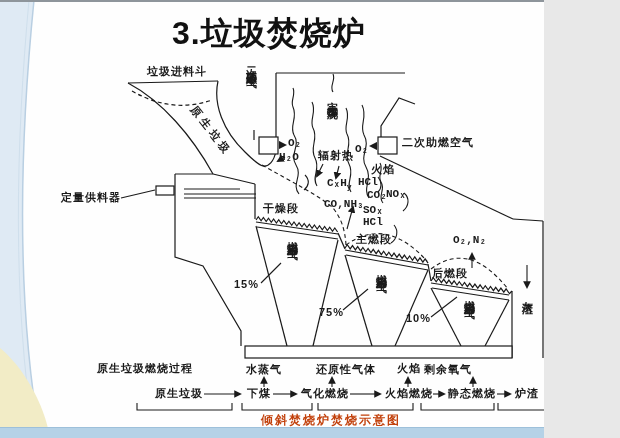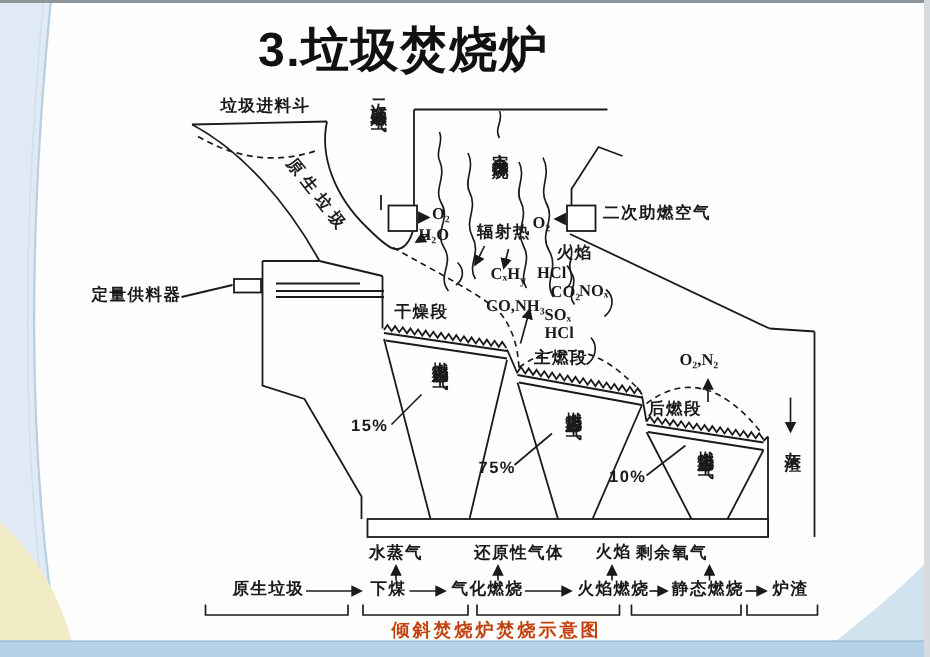--- a/index.html
+++ b/index.html
@@ -1,21 +1,21 @@
 <!DOCTYPE html>
 <html><head>
 <meta charset="utf-8">
 <style>
   html,body{margin:0;padding:0;background:#e8e8e8;}
-  #slide{position:relative;width:620px;height:438px;background:#fefefe;overflow:hidden;
+  #slide{position:relative;width:544px;height:438px;background:#fefefe;overflow:hidden;
          font-family:"Liberation Sans",sans-serif;}
   svg{position:absolute;left:0;top:0;}
   .lbl{position:absolute;font:700 11px "Liberation Sans",sans-serif;color:#1a1a1a;
        white-space:nowrap;letter-spacing:1px;line-height:1.05;}
-  .chem{font-family:Liberation Serif, serif;letter-spacing:0;}
+  .chem{font-family:Liberation Mono, monospace;letter-spacing:0;}
   .chem sub{font-size:8px;}
   .vtext{writing-mode:vertical-rl;text-orientation:upright;letter-spacing:2px;}
   .rot{transform:rotate(52deg);transform-origin:0 0;letter-spacing:4px;}
   #title{position:absolute;left:172px;top:12px;font:700 32px "Liberation Sans",sans-serif;
          color:#111;letter-spacing:1px;}
   #caption{position:absolute;left:261px;top:412px;font:700 12px "Liberation Sans",sans-serif;
            color:#c2410c;letter-spacing:2px;}
 </style>
 </head>
 <body>
@@ -193,20 +193,21 @@
   <div class="lbl vtext" style="left:286px;top:232px">燃烧用空气</div>
   <div class="lbl vtext" style="left:375px;top:265px">燃烧用空气</div>
   <div class="lbl vtext" style="left:463px;top:291px">燃烧用空气</div>
 
   <div class="lbl" style="left:234px;top:279px">15%</div>
   <div class="lbl" style="left:319px;top:307px">75%</div>
   <div class="lbl" style="left:406px;top:313px">10%</div>
 
   <div class="lbl vtext" style="left:521px;top:292px">灰渣</div>
 
+  <div class="lbl" style="left:97px;top:363px">原生垃圾燃烧过程</div>
   <div class="lbl" style="left:246px;top:364px">水蒸气</div>
   <div class="lbl" style="left:316px;top:364px">还原性气体</div>
   <div class="lbl" style="left:397px;top:363px">火焰</div>
   <div class="lbl" style="left:424px;top:364px">剩余氧气</div>
 
   <div class="lbl" style="left:155px;top:388px">原生垃圾</div>
   <div class="lbl" style="left:247px;top:388px">下煤</div>
   <div class="lbl" style="left:301px;top:388px">气化燃烧</div>
   <div class="lbl" style="left:385px;top:388px">火焰燃烧</div>
   <div class="lbl" style="left:448px;top:388px">静态燃烧</div>

